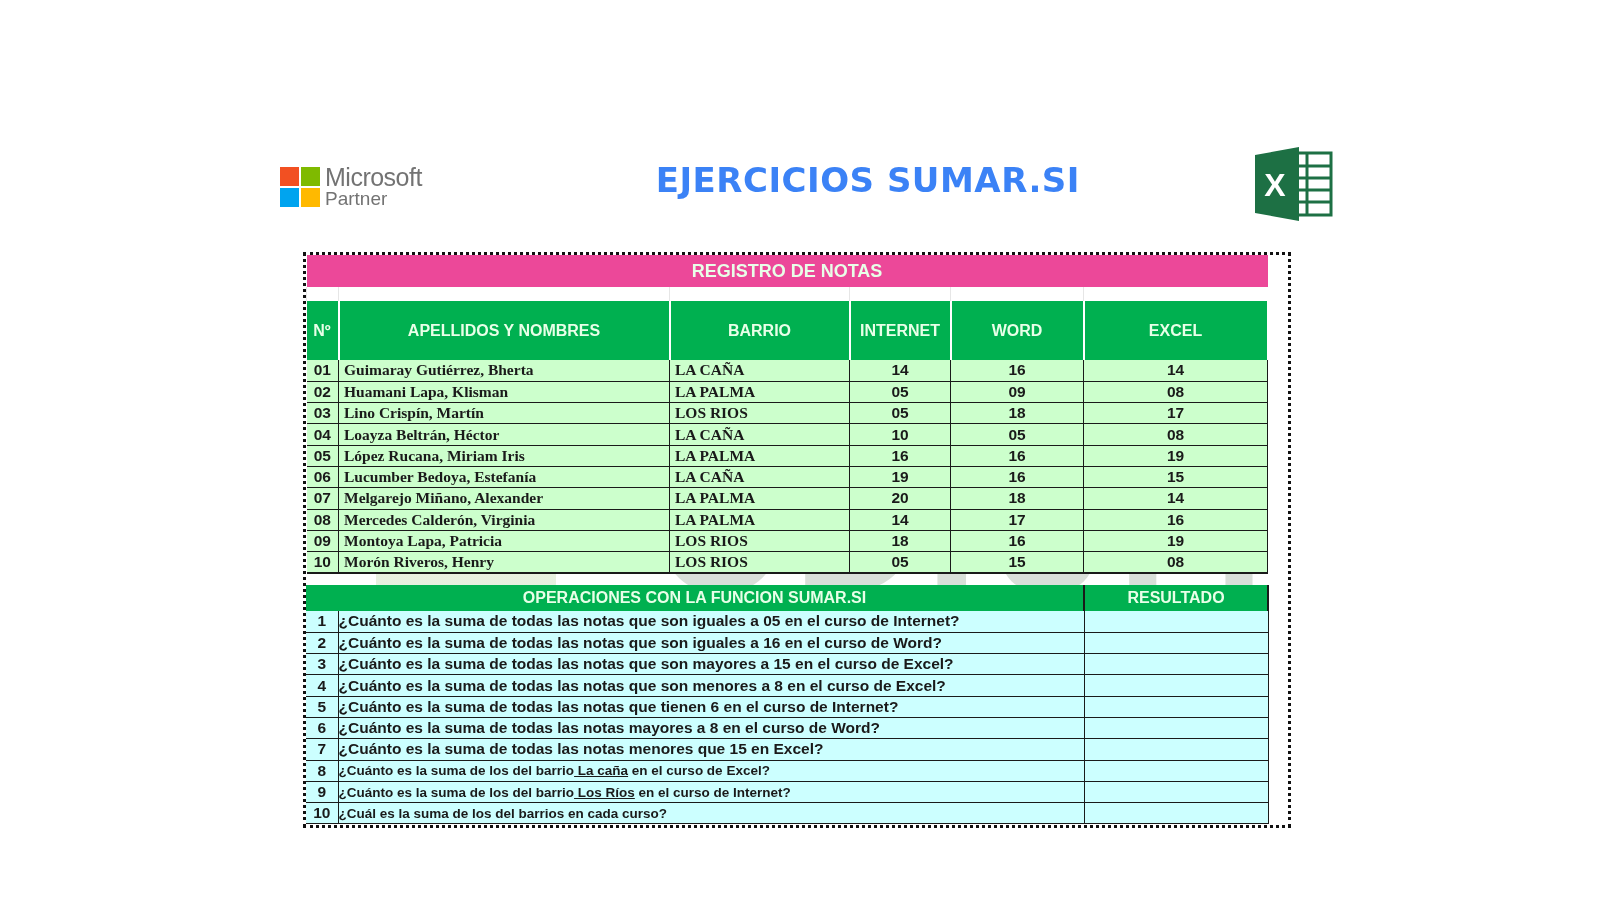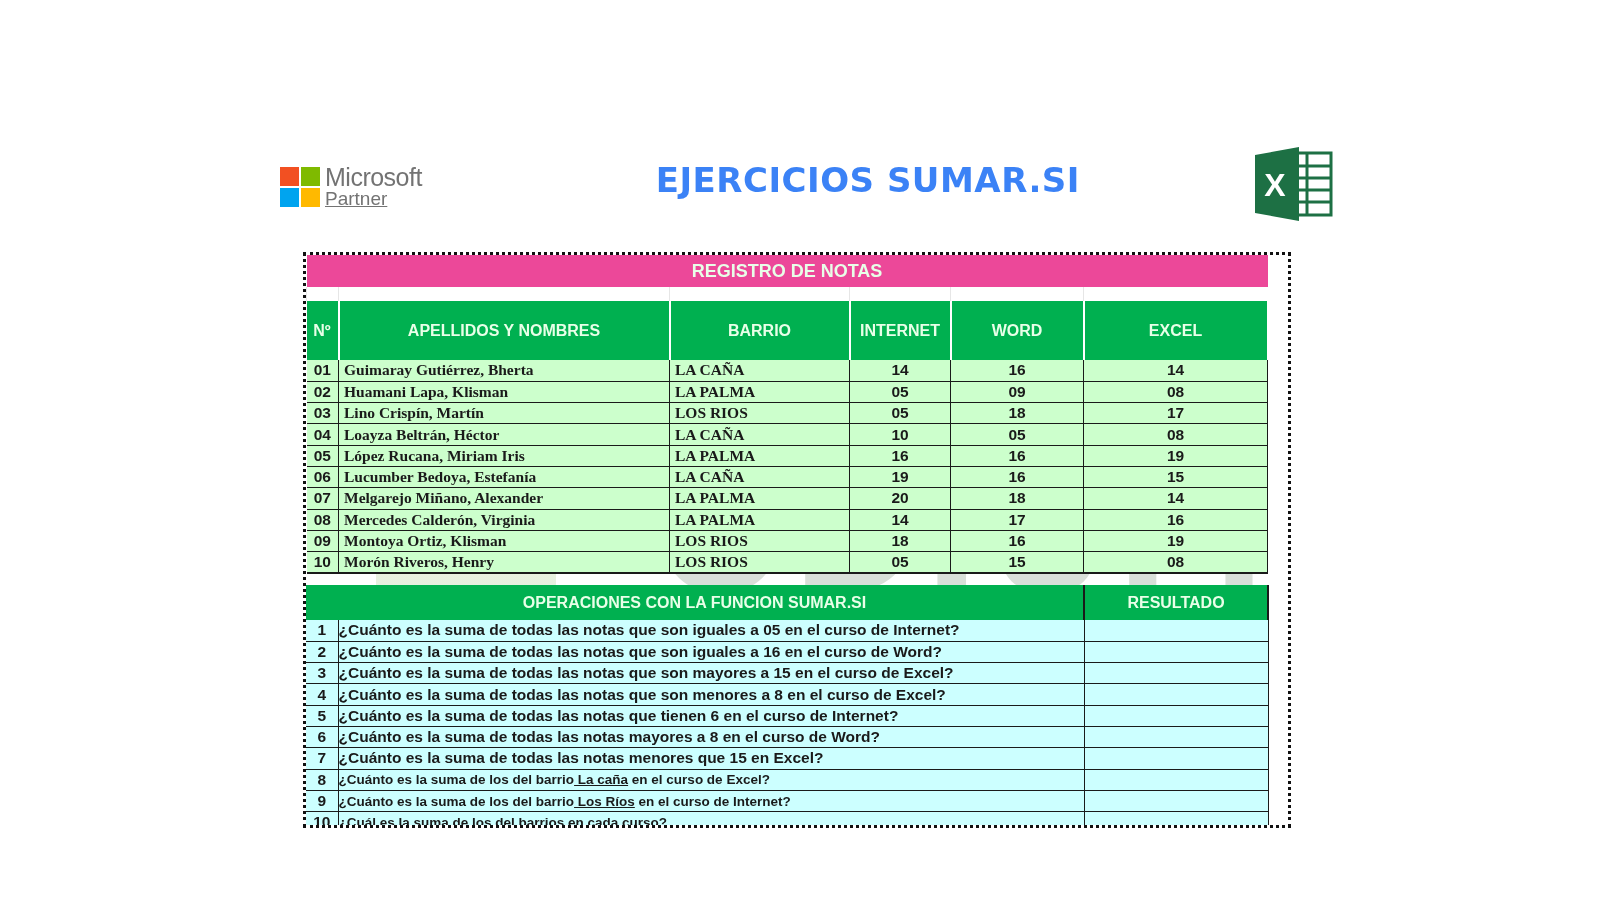--- a/index.html
+++ b/index.html
@@ -3,21 +3,21 @@
 <meta charset="utf-8">
 <style>
   html, body { margin:0; padding:0; background:#ffffff; }
   body { width:1600px; height:900px; position:relative; overflow:hidden; font-family:"Liberation Sans", sans-serif; }
 
   .ms-logo { position:absolute; left:280px; top:165px; display:flex; align-items:center; }
   .ms-grid { width:40px; height:40px; display:grid; grid-template-columns:19px 19px; grid-template-rows:19px 19px; gap:2px; }
   .ms-grid span { display:block; }
   .ms-text { margin-left:5px; line-height:1; color:#737373; }
   .ms-text .l1 { font-size:25px; letter-spacing:-0.5px; }
-  .ms-text .l2 { font-size:19px; margin-top:-1px;text-decoration:underline; }
+  .ms-text .l2 { font-size:19px; margin-top:-1px; }
 
   .page-title { position:absolute; left:560px; top:160px; width:520px; text-align:right; font-family:"DejaVu Sans", sans-serif; font-weight:bold; font-size:34px; letter-spacing:0.5px; color:#3b82f6; }
 
   .excel-icon { position:absolute; left:1255px; top:147px; width:80px; height:74px; }
 
   .sheet { position:absolute; left:303px; top:252px; width:988px; height:576px; border:3px dotted #111; box-sizing:border-box; overflow:hidden; background:#fff; }
 
   .watermark { position:absolute; left:350px; top:195px; font-size:152px; font-weight:bold; color:rgba(120,140,120,0.28); letter-spacing:6px; pointer-events:none; font-family:"DejaVu Sans", sans-serif; }
   .wm-shape { position:absolute; left:70px; top:200px; width:180px; height:190px; background:linear-gradient(180deg, rgba(240,200,80,0.18), rgba(60,160,80,0.18)); clip-path:polygon(50% 0, 100% 25%, 100% 75%, 50% 100%, 0 75%, 0 25%); pointer-events:none; }
 
@@ -27,21 +27,21 @@
   .t1 { top:0; }
   .title-row td { background:#ec4899; color:#e8ffe8; text-align:center; height:32px; font-size:18px; }
   .gap-row td { height:14px; background:#fff; border-left:1px solid #e6e6e6; }
   .head-row td { background:#00b050; color:#e8ffe8; text-align:center; height:59px; border-right:2px solid #fff; font-size:16px; }
   .data-row td { background:#ccffcc; height:21.3px; border-bottom:1.5px solid #1a1a1a; border-right:1.5px solid #1a1a1a; }
   .data-row td.num { text-align:center; }
   .data-row td.txt { padding-left:5px;font-family:Liberation Serif, serif; }
   .data-row:last-child td { border-bottom:2.5px solid #1a1a1a; }
 
   .t2 { top:330px; }
-  .op-head td { background:#00b050; color:#e8ffe8; text-align:center; height:35px; font-size:16px; border-right:2px solid #1a1a1a; }
+  .op-head td { background:#00b050; color:#e8ffe8; text-align:center; height:26px; font-size:16px; border-right:2px solid #1a1a1a; }
   .op-row td { background:#ccffff; height:21.3px; border-bottom:1.5px solid #1a1a1a; border-right:1.5px solid #1a1a1a; }
   .op-row td.num { text-align:center; }
   .op-row td.txt { }
   .op-row td.small { font-size:13.5px; }
   .ul { text-decoration:underline; }
 </style>
 </head>
 <body>
 
 <div class="ms-logo">
@@ -164,21 +164,21 @@
     <tr class="data-row">
           <td class="num">08</td>
           <td class="txt">Mercedes Calderón, Virginia</td>
           <td class="txt">LA PALMA</td>
           <td class="num">14</td>
           <td class="num">17</td>
           <td class="num">16</td>
         </tr>
     <tr class="data-row">
           <td class="num">09</td>
-          <td class="txt">Montoya Ortiz, Klisman</td>
+          <td class="txt">Montoya Lapa, Patricia</td>
           <td class="txt">LOS RIOS</td>
           <td class="num">18</td>
           <td class="num">16</td>
           <td class="num">19</td>
         </tr>
     <tr class="data-row">
           <td class="num">10</td>
           <td class="txt">Morón Riveros, Henry</td>
           <td class="txt">LOS RIOS</td>
           <td class="num">05</td>

